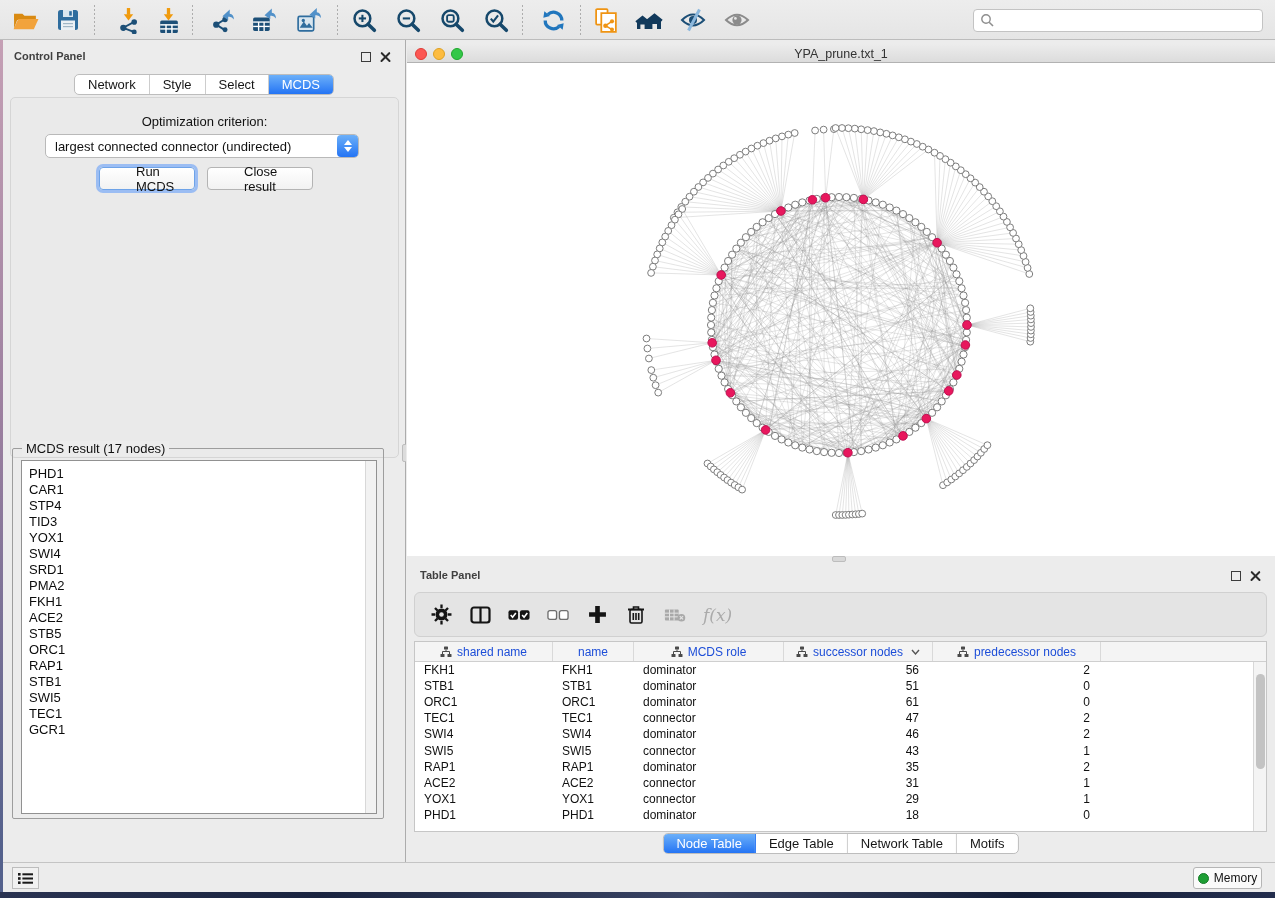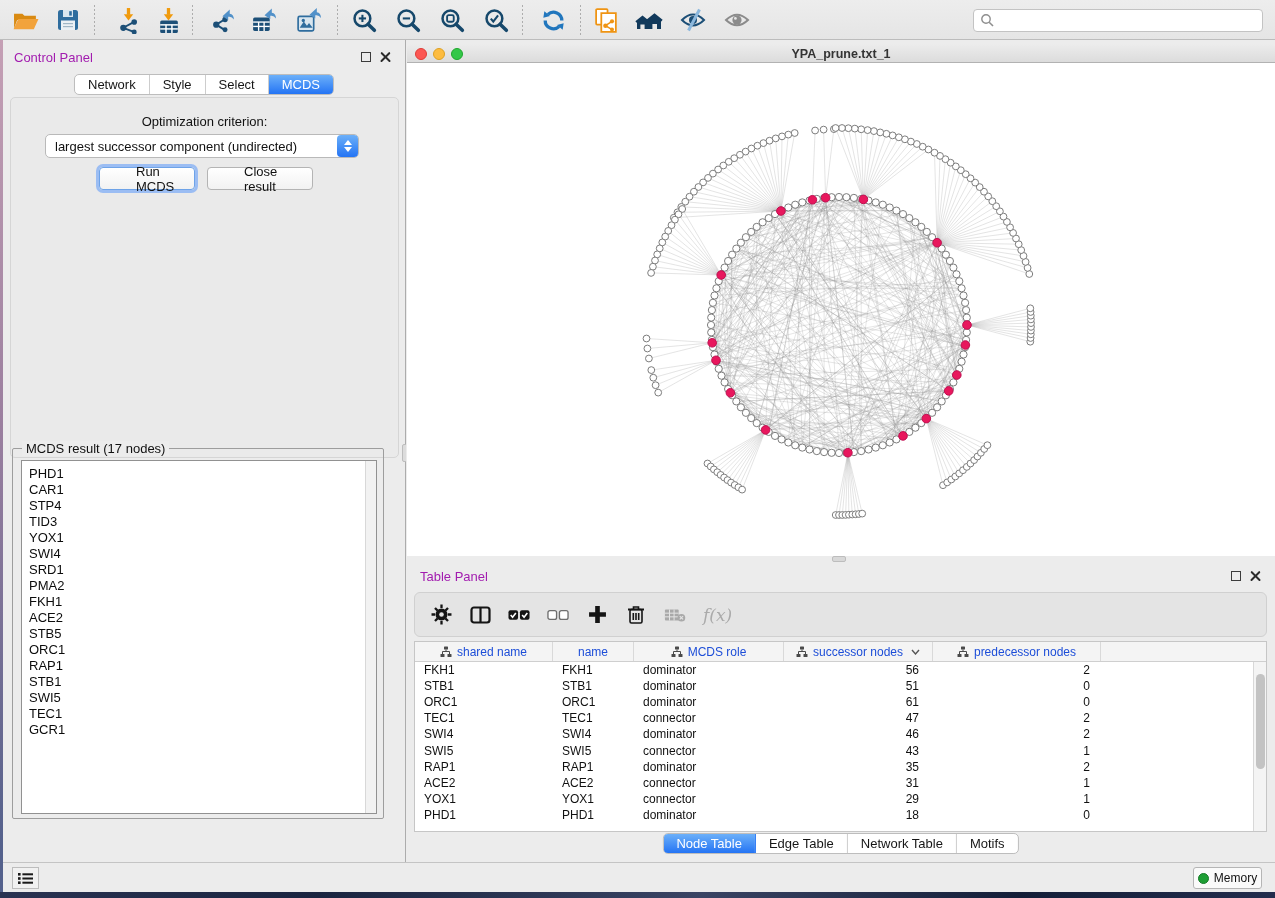--- a/index.html
+++ b/index.html
@@ -17,21 +17,21 @@
   .toolbar { position:absolute; left:0; top:0; width:1275px; height:40px;
     background:linear-gradient(#ededed,#e5e5e5); border-bottom:1px solid #bcbcbc; }
   .tbtn { position:absolute; top:5px; width:32px; height:30px; display:flex; align-items:center; justify-content:center; }
   .tsep { position:absolute; top:5px; width:1px; height:30px;
     background-image:linear-gradient(#adadad 50%, transparent 50%); background-size:1px 4px; }
   .searchbox { position:absolute; left:973px; top:9px; width:290px; height:23px; background:#fff;
     border:1px solid #c3c3c3; border-radius:4px; display:flex; align-items:center; padding-left:6px; }
 
   
   .control-panel { position:absolute; left:3px; top:40px; width:403px; height:822px; background:#ececec; border-right:1px solid #acacac; }
-  .panel-title { font-size:13px; color:#a21caf; }
+  .panel-title { font-size:11px; color:#404040;font-weight:bold; }
   .win-icons { position:absolute; display:flex; gap:9px; align-items:center; }
   .float-ico { width:10px; height:10px; border:1.5px solid #3c3c3c; background:transparent; }
   .close-ico { position:relative; width:11px; height:11px; }
   .close-ico:before,.close-ico:after { content:""; position:absolute; left:-1px; top:4.5px; width:13px; height:2.4px; background:#2b2b2b; border-radius:1px; }
   .close-ico:before { transform:rotate(45deg); } .close-ico:after { transform:rotate(-45deg); }
 
   .seg { display:flex; height:21px; background:#fff; border:1px solid #bdbdbd; border-radius:5px; font-size:13px; overflow:hidden; }
   .seg .segment { display:flex; align-items:center; padding:0 13px; border-right:1px solid #cdcdcd; color:#161616; white-space:nowrap; }
   .seg .segment:last-child { border-right:none; }
   .seg .segment.selected { background:linear-gradient(#6cb0f9,#2474f4); color:#fff; border-right-color:#2474f4; }
@@ -57,21 +57,21 @@
 
   
   .network-window { position:absolute; left:406px; top:40px; width:869px; height:522px; background:#ececec; }
   .net-titlebar { position:absolute; left:1px; top:4px; right:0; height:19px;
     background:linear-gradient(#ececec,#dcdcdc); border-bottom:1px solid #b2b2b2; border-radius:4px 4px 0 0; }
   .lights { position:absolute; left:8px; top:3.5px; display:flex; gap:6px; }
   .light { width:12px; height:12px; border-radius:50%; }
   .light.red { background:#fc5753; border:1px solid #df3d38; }
   .light.yellow { background:#fdbc40; border:1px solid #dea123; }
   .light.green { background:#33c748; border:1px solid #1ea72c; }
-  .net-title { position:absolute; width:100%; text-align:center; top:3px; font-size:12.5px; font-weight:700; color:#333; }
+  .net-title { position:absolute; width:100%; text-align:center; top:3px; font-size:12.5px; font-weight:400; color:#333; }
   .net-canvas { position:absolute; left:1px; top:23px; right:0; bottom:6px; background:#fff; }
   .grip-h { position:absolute; left:426px; bottom:0px; width:14px; height:6px; background:#d8d8d8; border:1px solid #bdbdbd; border-radius:2px; }
   .grip-v { position:absolute; left:-4px; top:404px; width:8px; height:18px; background:#dcdcdc; border:1px solid #bdbdbd; border-radius:2px; }
 
   
   .table-panel { position:absolute; left:406px; top:562px; width:869px; height:296px; background:#ececec; }
   .tp-toolbar { position:absolute; left:8px; top:30px; width:853px; height:45px; background:#e4e4e4; border:1px solid #d0d0d0; border-radius:6px;
     display:flex; align-items:center; gap:17px; padding-left:15px; }
   .tp-icon { width:22px; height:22px; display:flex; align-items:center; justify-content:center; }
   .fx-label { font-family:"DejaVu Serif","Liberation Serif",serif; font-style:italic; font-size:17px; color:#aaa; }
@@ -278,21 +278,21 @@
     <div class="seg cp-tabs">
       <span class="segment">Network</span>
       <span class="segment">Style</span>
       <span class="segment">Select</span>
       <span class="segment selected">MCDS</span>
     </div>
 
     <div class="cp-box">
       <div class="opt-label">Optimization criterion:</div>
       <div class="combo">
-        <span class="combo-text">largest successor component (undirected)</span>
+        <span class="combo-text">largest connected connector (undirected)</span>
         <span class="combo-stepper">
             <span class="arrow-up"></span>
             <span class="arrow-down"></span>
           </span>
       </div>
       <div class="btn focused" style="left:88px;width:96px">Run MCDS</div>
       <div class="btn" style="left:196px;width:106px">Close result</div>
     </div>
 
     <div class="result-group">

